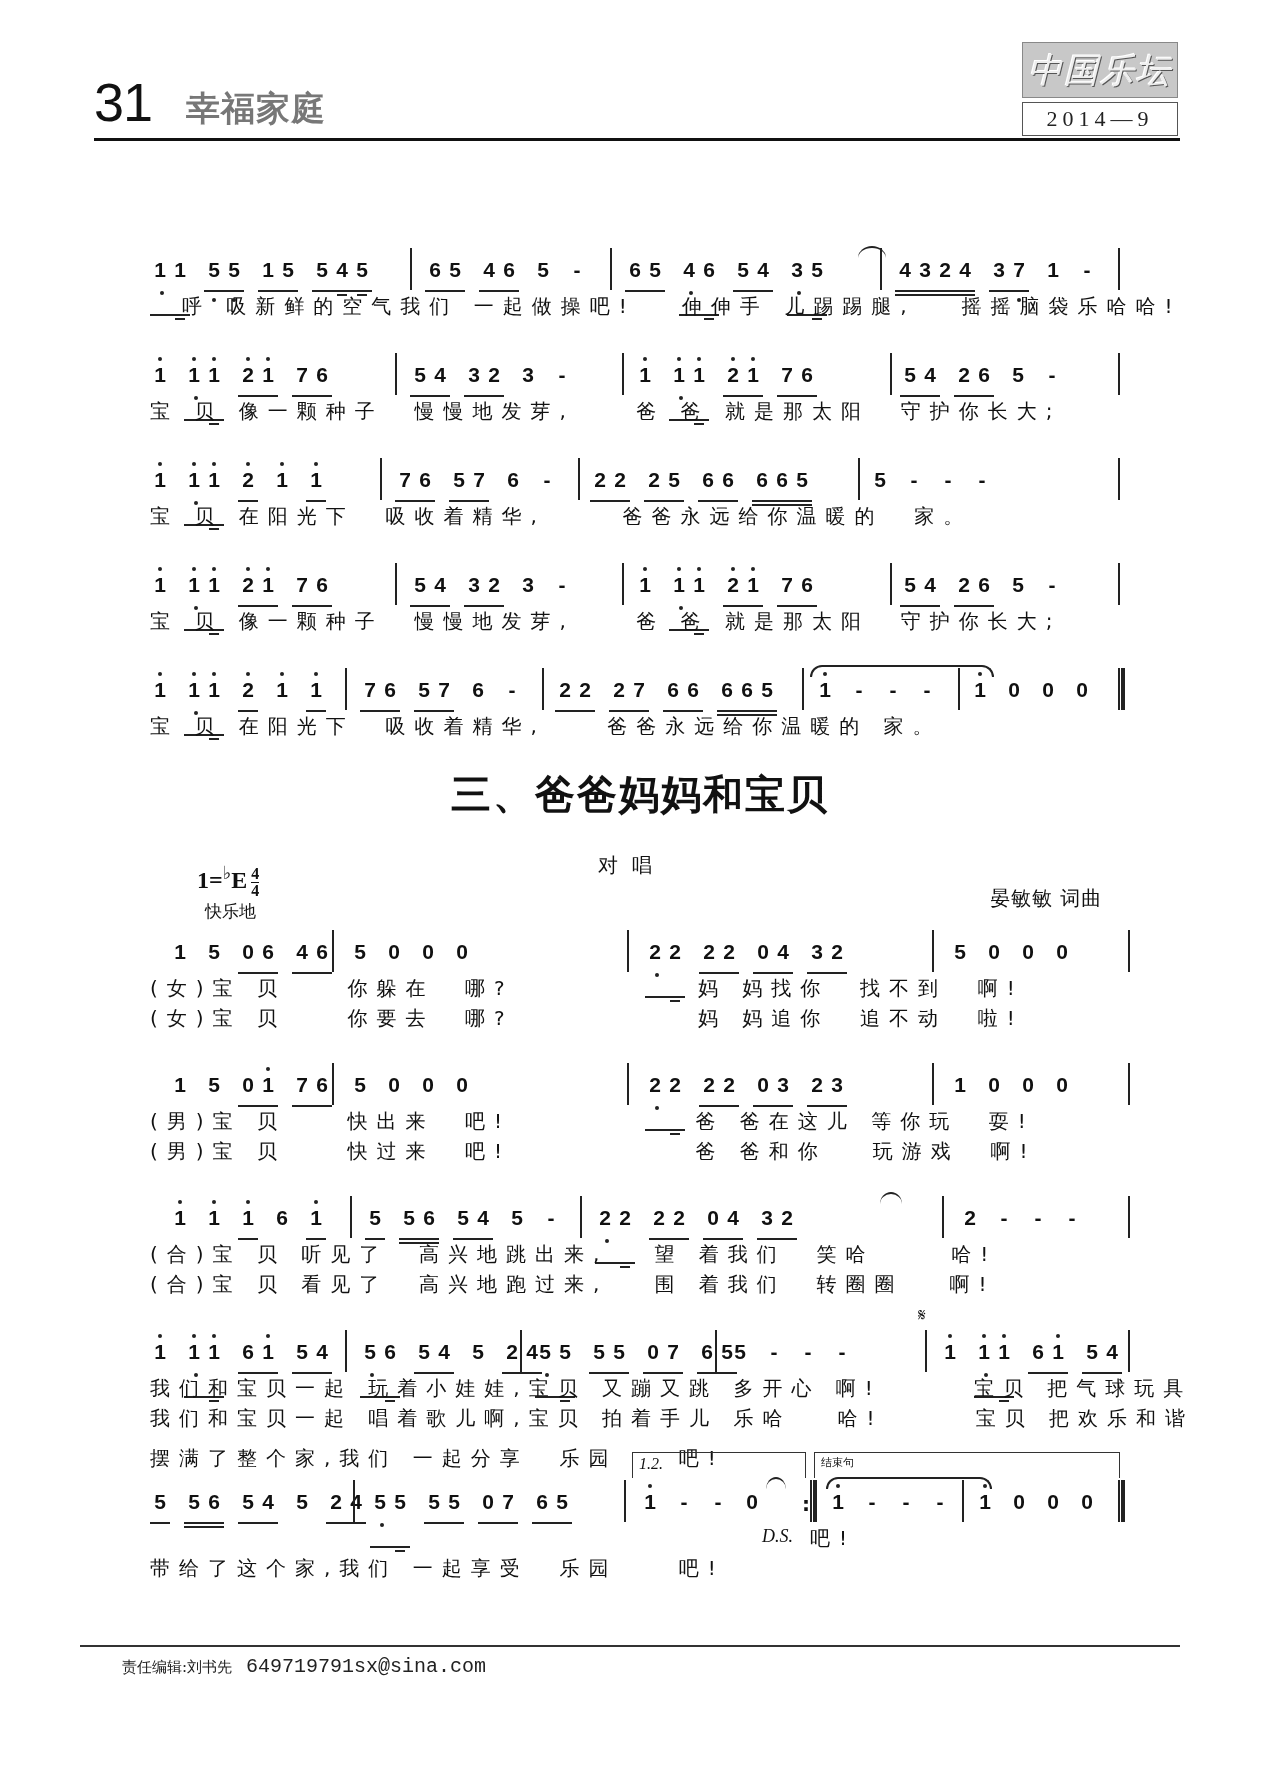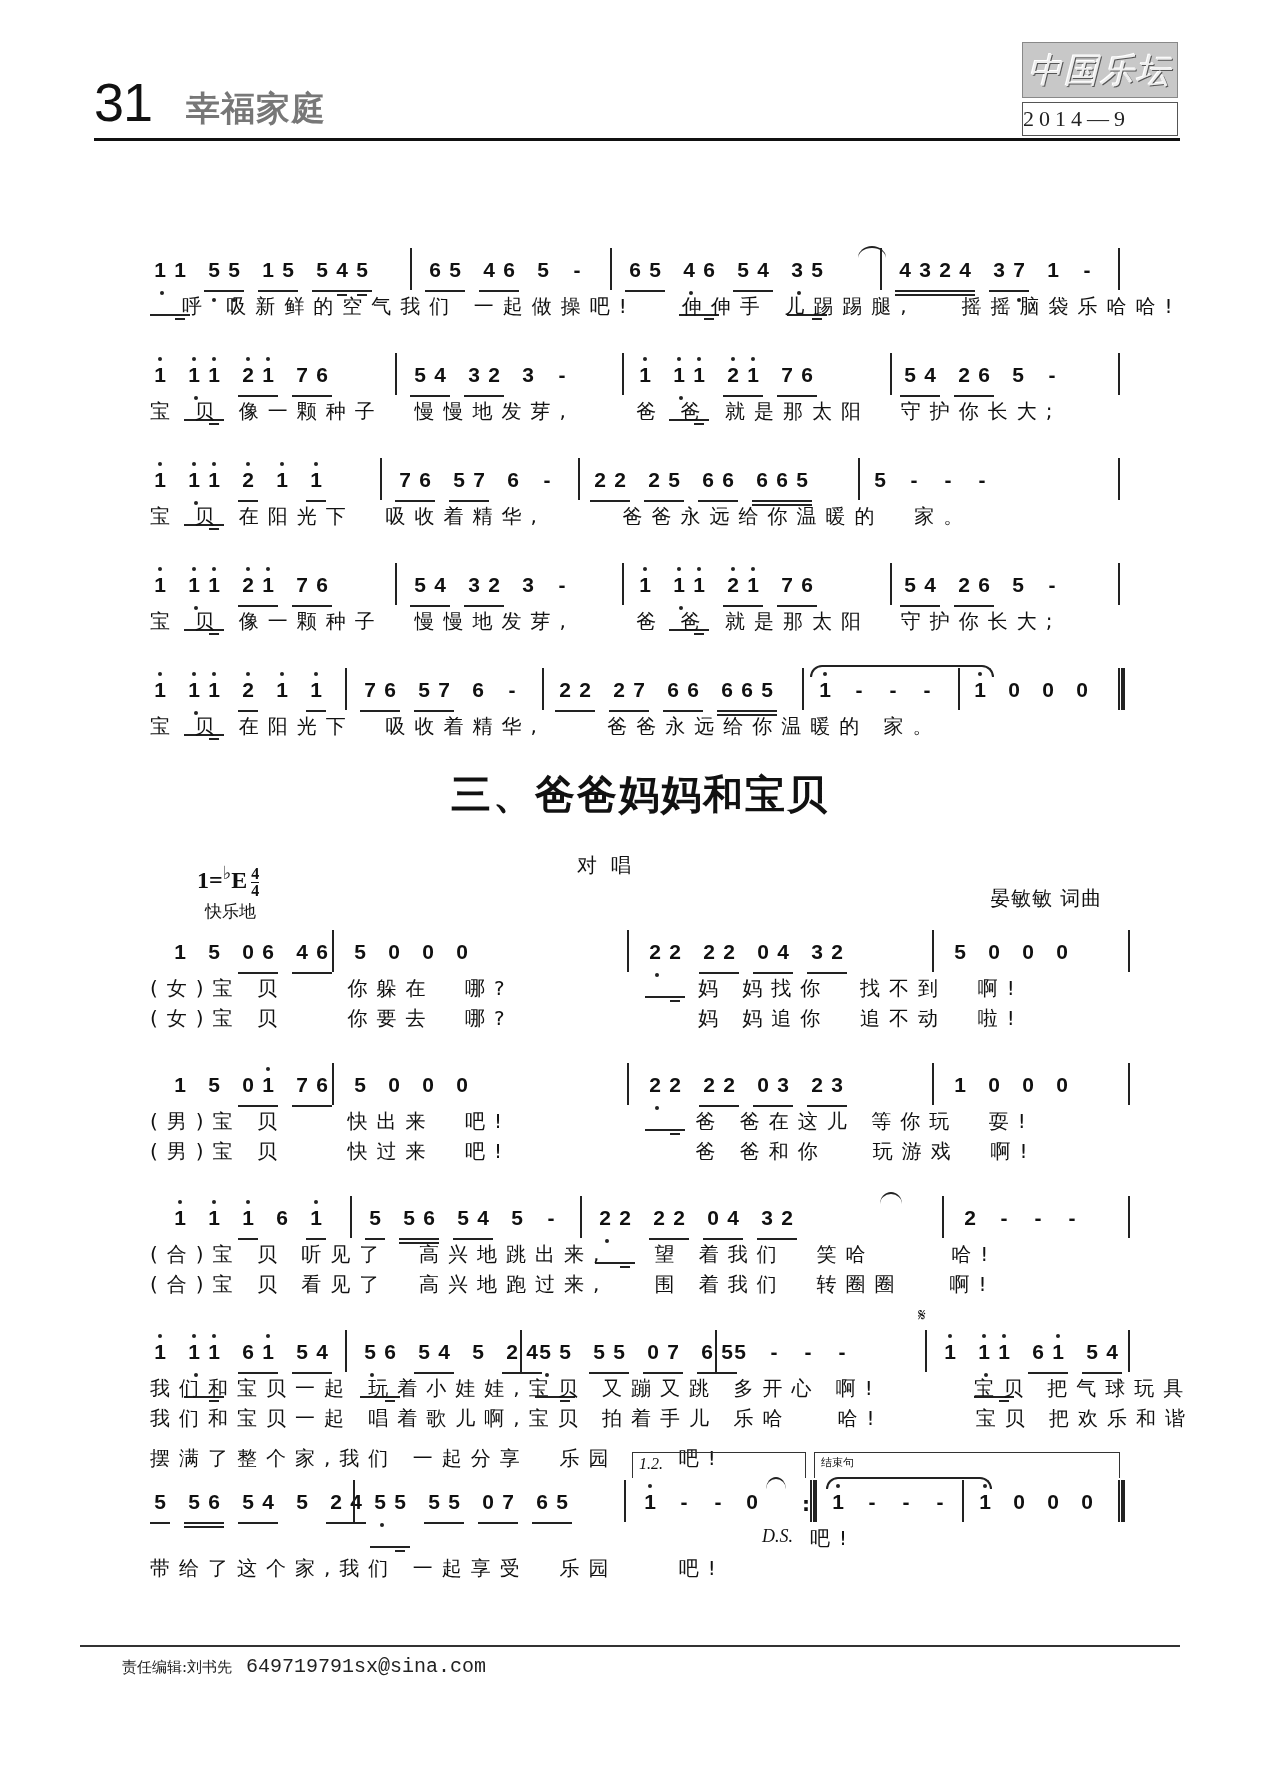--- a/index.html
+++ b/index.html
@@ -3,21 +3,21 @@
 <meta charset="utf-8">
 <style>
   html,body{margin:0;padding:0;background:#fff;}
   body{width:1280px;height:1775px;position:relative;overflow:hidden;font-family:"DejaVu Sans","Liberation Sans",sans-serif;color:#111;}
   .abs{position:absolute;}
   
   .pageno{left:94px;top:72px;font-family:"Liberation Sans",sans-serif;font-size:54px;line-height:60px;color:#111;letter-spacing:-1px;}
   .section{left:186px;top:88px;font-size:34px;line-height:40px;font-weight:bold;color:#777;letter-spacing:1px;}
   .hrule{left:94px;top:138px;width:1086px;height:3px;background:#111;}
   .logo{left:1022px;top:42px;width:156px;height:56px;background:#c8c8c8;border:1px solid #888;box-sizing:border-box;font-family:"DejaVu Serif",serif;font-size:34px;line-height:54px;text-align:center;color:#eee;text-shadow:1px 1px 0 #555,-1px -1px 0 #fff;font-style:italic;letter-spacing:2px;}
-  .issue{left:1022px;top:102px;width:156px;height:34px;border:1px solid #555;box-sizing:border-box;font-family:"Liberation Serif",serif;font-size:22px;line-height:32px;color:#222;letter-spacing:5px;}
+  .issue{left:1022px;top:102px;width:156px;height:34px;border:1px solid #555;box-sizing:border-box;font-family:"Liberation Serif",serif;font-size:22px;line-height:32px;text-align:center;color:#222;letter-spacing:5px;}
   
   .row{position:absolute;left:150px;height:40px;}
   .meas{position:absolute;top:0;height:40px;display:flex;align-items:flex-start;}
   .bar{position:absolute;width:2px;background:#222;top:-10px;height:42px;}
   .bar.dbl{width:7px;background:transparent;border-left:2px solid #222;border-right:4px solid #222;box-sizing:border-box;}
   .grp{display:inline-flex;position:relative;margin-right:14px;padding-bottom:8px;}
   .grp.u1{border-bottom:2px solid #222;}
   .grp.u2{border-bottom:2px solid #222;}
   .grp.u2::after{content:"";position:absolute;left:0;right:0;bottom:-6px;height:2px;background:#222;}
   .grp.u0{border-bottom:2px solid transparent;}
@@ -29,21 +29,21 @@
   .lyric{position:absolute;left:150px;font-family:"DejaVu Sans",sans-serif;font-size:20px;line-height:24px;letter-spacing:9px;white-space:pre;color:#111;}
   .slur{position:absolute;border-top:2px solid #222;border-radius:50% 50% 0 0 / 100% 100% 0 0;height:10px;}
   .tie-long{position:absolute;border:2px solid #222;border-bottom:none;border-radius:14px 14px 0 0;height:10px;}
   
   .title{left:0;width:1280px;top:770px;text-align:center;font-family:"DejaVu Serif",serif;font-size:40px;line-height:48px;font-weight:bold;color:#111;letter-spacing:2px;}
   .key{left:197px;top:862px;font-family:"Liberation Serif",serif;font-size:24px;font-weight:bold;}
   .key .flat{font-size:18px;vertical-align:super;font-weight:normal;}
   .key .frac{display:inline-flex;flex-direction:column;align-items:center;font-size:16px;line-height:16px;vertical-align:middle;margin-left:4px;}
   .key .frac span:first-child{border-bottom:1.5px solid #111;}
   .tempo{left:205px;top:900px;font-size:17px;}
-  .duet{left:577px;top:852px;font-size:20px;letter-spacing:14px;}
+  .duet{left:598px;top:852px;font-size:20px;letter-spacing:14px;}
   .credit{left:990px;top:885px;font-size:20px;letter-spacing:1px;}
   .volta{position:absolute;border:1.5px solid #333;border-bottom:none;height:26px;box-sizing:border-box;padding-left:45px;}
   .volta span{position:absolute;left:6px;top:2px;font-size:16px;font-family:"Liberation Serif",serif;font-style:italic;}
   .volta.end span{font-style:normal;font-family:"DejaVu Sans",sans-serif;font-size:11px;}
   .segno{position:absolute;font-size:18px;font-family:"DejaVu Serif",serif;}
   .ds{position:absolute;font-family:"Liberation Serif",serif;font-style:italic;font-size:18px;}
   .frule{left:80px;top:1645px;width:1100px;height:2px;background:#333;}
   .footer{left:122px;top:1655px;font-family:"DejaVu Serif",serif;font-size:15px;color:#222;}
   .footer .mail{font-family:"Liberation Mono",monospace;font-size:20px;margin-left:14px;}
 </style>

